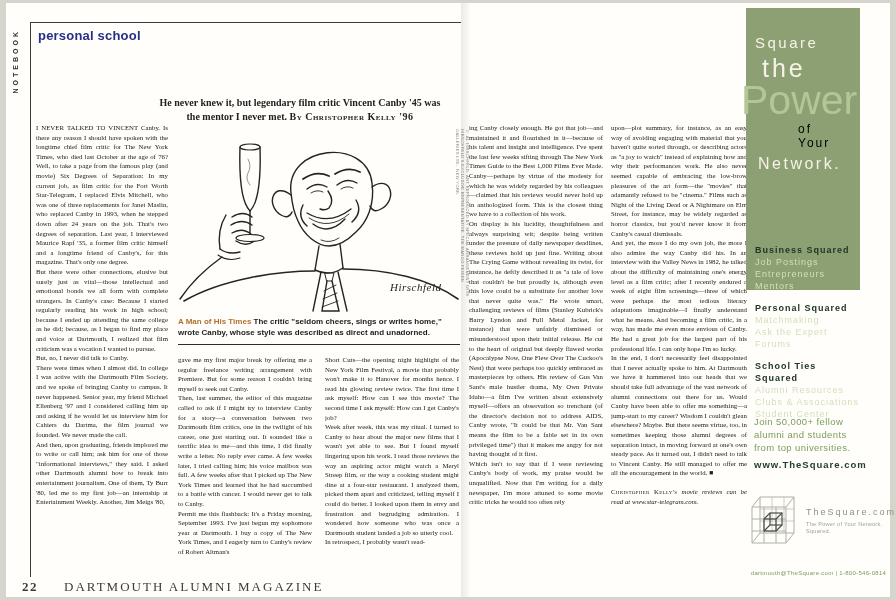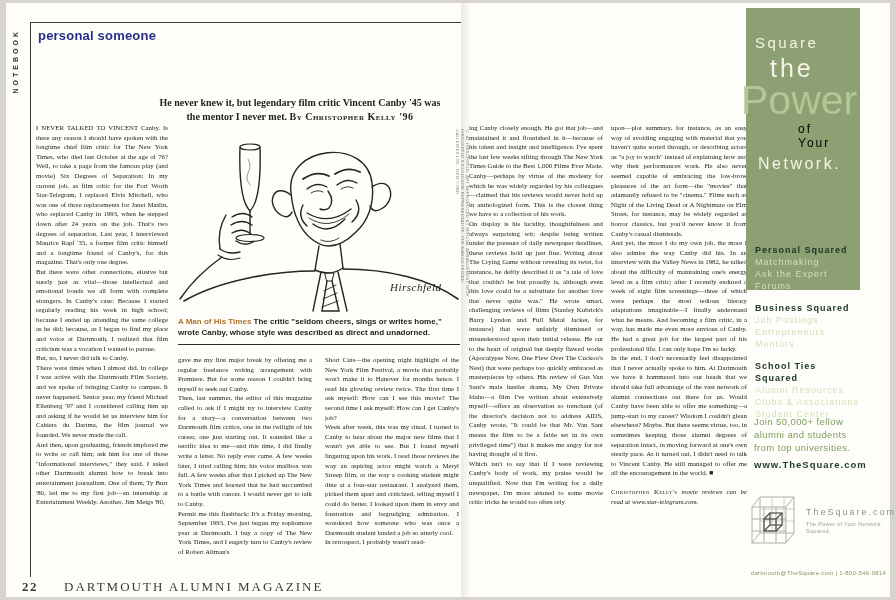--- a/index.html
+++ b/index.html
@@ -81,21 +81,21 @@
   }
   .footer-left .pagenum { font-weight:bold; margin-right:26px; }
   .footer-left .magname { letter-spacing:2px; }
   
   .ad-green {
     position:absolute; left:740px; top:5px; width:114px; height:282px;
     background:#8ca073; overflow:visible;
     font-family:"Liberation Sans", sans-serif;
   }
   .ad-w1 { margin:26px 0 0 9px;  font-size:15px; letter-spacing:2.5px; color:#f6f3e6; }
-  .ad-w2 { margin:3px 0 0 24px;  font-size:25px; letter-spacing:3px;   color:#f6f3e6; }
+  .ad-w2 { margin:3px 0 0 16px;  font-size:25px; letter-spacing:3px;   color:#f6f3e6; }
   .ad-w3 { margin:-6px 0 0 -5px; font-size:41px; letter-spacing:0px;   color:#b4c596; white-space:nowrap; }
   .ad-w4 { margin:-2px 16px 0 52px; font-size:12px; letter-spacing:2px;   color:#000000; }
   .ad-w5 { margin:5px 0 0 12px;  font-size:16px; letter-spacing:2.5px; color:#f6f3e6; }
   .ad-menu { position:absolute; left:9px; top:236px; }
   .ad-sec { margin-bottom:10px; }
   .ad-sec-title {
     font-size:9px; font-weight:bold; color:#203826;
     letter-spacing:1px; line-height:12px;
   }
   .ad-item { font-size:9px; color:#d3dfba; letter-spacing:1px; line-height:12px; }
@@ -127,21 +127,21 @@
     font-size:6px; color:#7f9a64; letter-spacing:0.3px;
   }
 </style>
 </head>
 <body>
 
 <div class="spread">
 
   <div class="notebook">NOTEBOOK</div>
   <div class="frame"></div>
-  <div class="section-label">personal someone</div>
+  <div class="section-label">personal school</div>
 
   <div class="subtitle">
     <div>He never knew it, but legendary film critic Vincent Canby '45 was</div>
     <div><span>the mentor I never met.</span> <span class="byline">By Christopher Kelly '96</span></div>
   </div>
 
   <div class="col c1">I NEVER TALKED TO VINCENT Canby. Is there any reason I should have spoken with the longtime chief film critic for The New York Times, who died last October at the age of 76? Well, to take a page from the famous play (and movie) Six Degrees of Separation: In my current job, as film critic for the Fort Worth Star-Telegram, I replaced Elvis Mitchell, who was one of three replacements for Janet Maslin, who replaced Canby in 1993, when he stepped down after 24 years on the job. That's two degrees of separation. Last year, I interviewed Maurice Rapf '35, a former film critic himself and a longtime friend of Canby's, for this magazine. That's only one degree.
 But there were other connections, elusive but surely just as vital—those intellectual and emotional bonds we all form with complete strangers. In Canby's case: Because I started regularly reading his work in high school; because I ended up attending the same college as he did; because, as I began to find my place and voice at Dartmouth, I realized that film criticism was a vocation I wanted to pursue.
 But, no, I never did talk to Canby.
 There were times when I almost did. In college I was active with the Dartmouth Film Society, and we spoke of bringing Canby to campus. It never happened. Senior year, my friend Michael Ellenberg '97 and I considered calling him up and asking if he would let us interview him for Cahiers du Dartma, the film journal we founded. We never made the call.
@@ -238,30 +238,30 @@
   </div>
 
   <div class="ad-green">
     <div class="ad-w1">Square</div>
     <div class="ad-w2">the</div>
     <div class="ad-w3">Power</div>
     <div class="ad-w4">of Your</div>
     <div class="ad-w5">Network.</div>
     <div class="ad-menu">
       <div class="ad-sec">
+        <div class="ad-sec-title">Business Squared</div>
+        <div class="ad-item">Job Postings</div>
+        <div class="ad-item">Entrepreneurs</div>
+        <div class="ad-item">Mentors</div>
+      </div>
+      <div class="ad-sec">
         <div class="ad-sec-title">Personal Squared</div>
         <div class="ad-item">Matchmaking</div>
         <div class="ad-item">Ask the Expert</div>
         <div class="ad-item">Forums</div>
-      </div>
-      <div class="ad-sec">
-        <div class="ad-sec-title">Business Squared</div>
-        <div class="ad-item">Job Postings</div>
-        <div class="ad-item">Entrepreneurs</div>
-        <div class="ad-item">Mentors</div>
       </div>
       <div class="ad-sec">
         <div class="ad-sec-title">School Ties Squared</div>
         <div class="ad-item">Alumni Resources</div>
         <div class="ad-item">Clubs &amp; Associations</div>
         <div class="ad-item">Student Center</div>
       </div>
     </div>
   </div>
 

